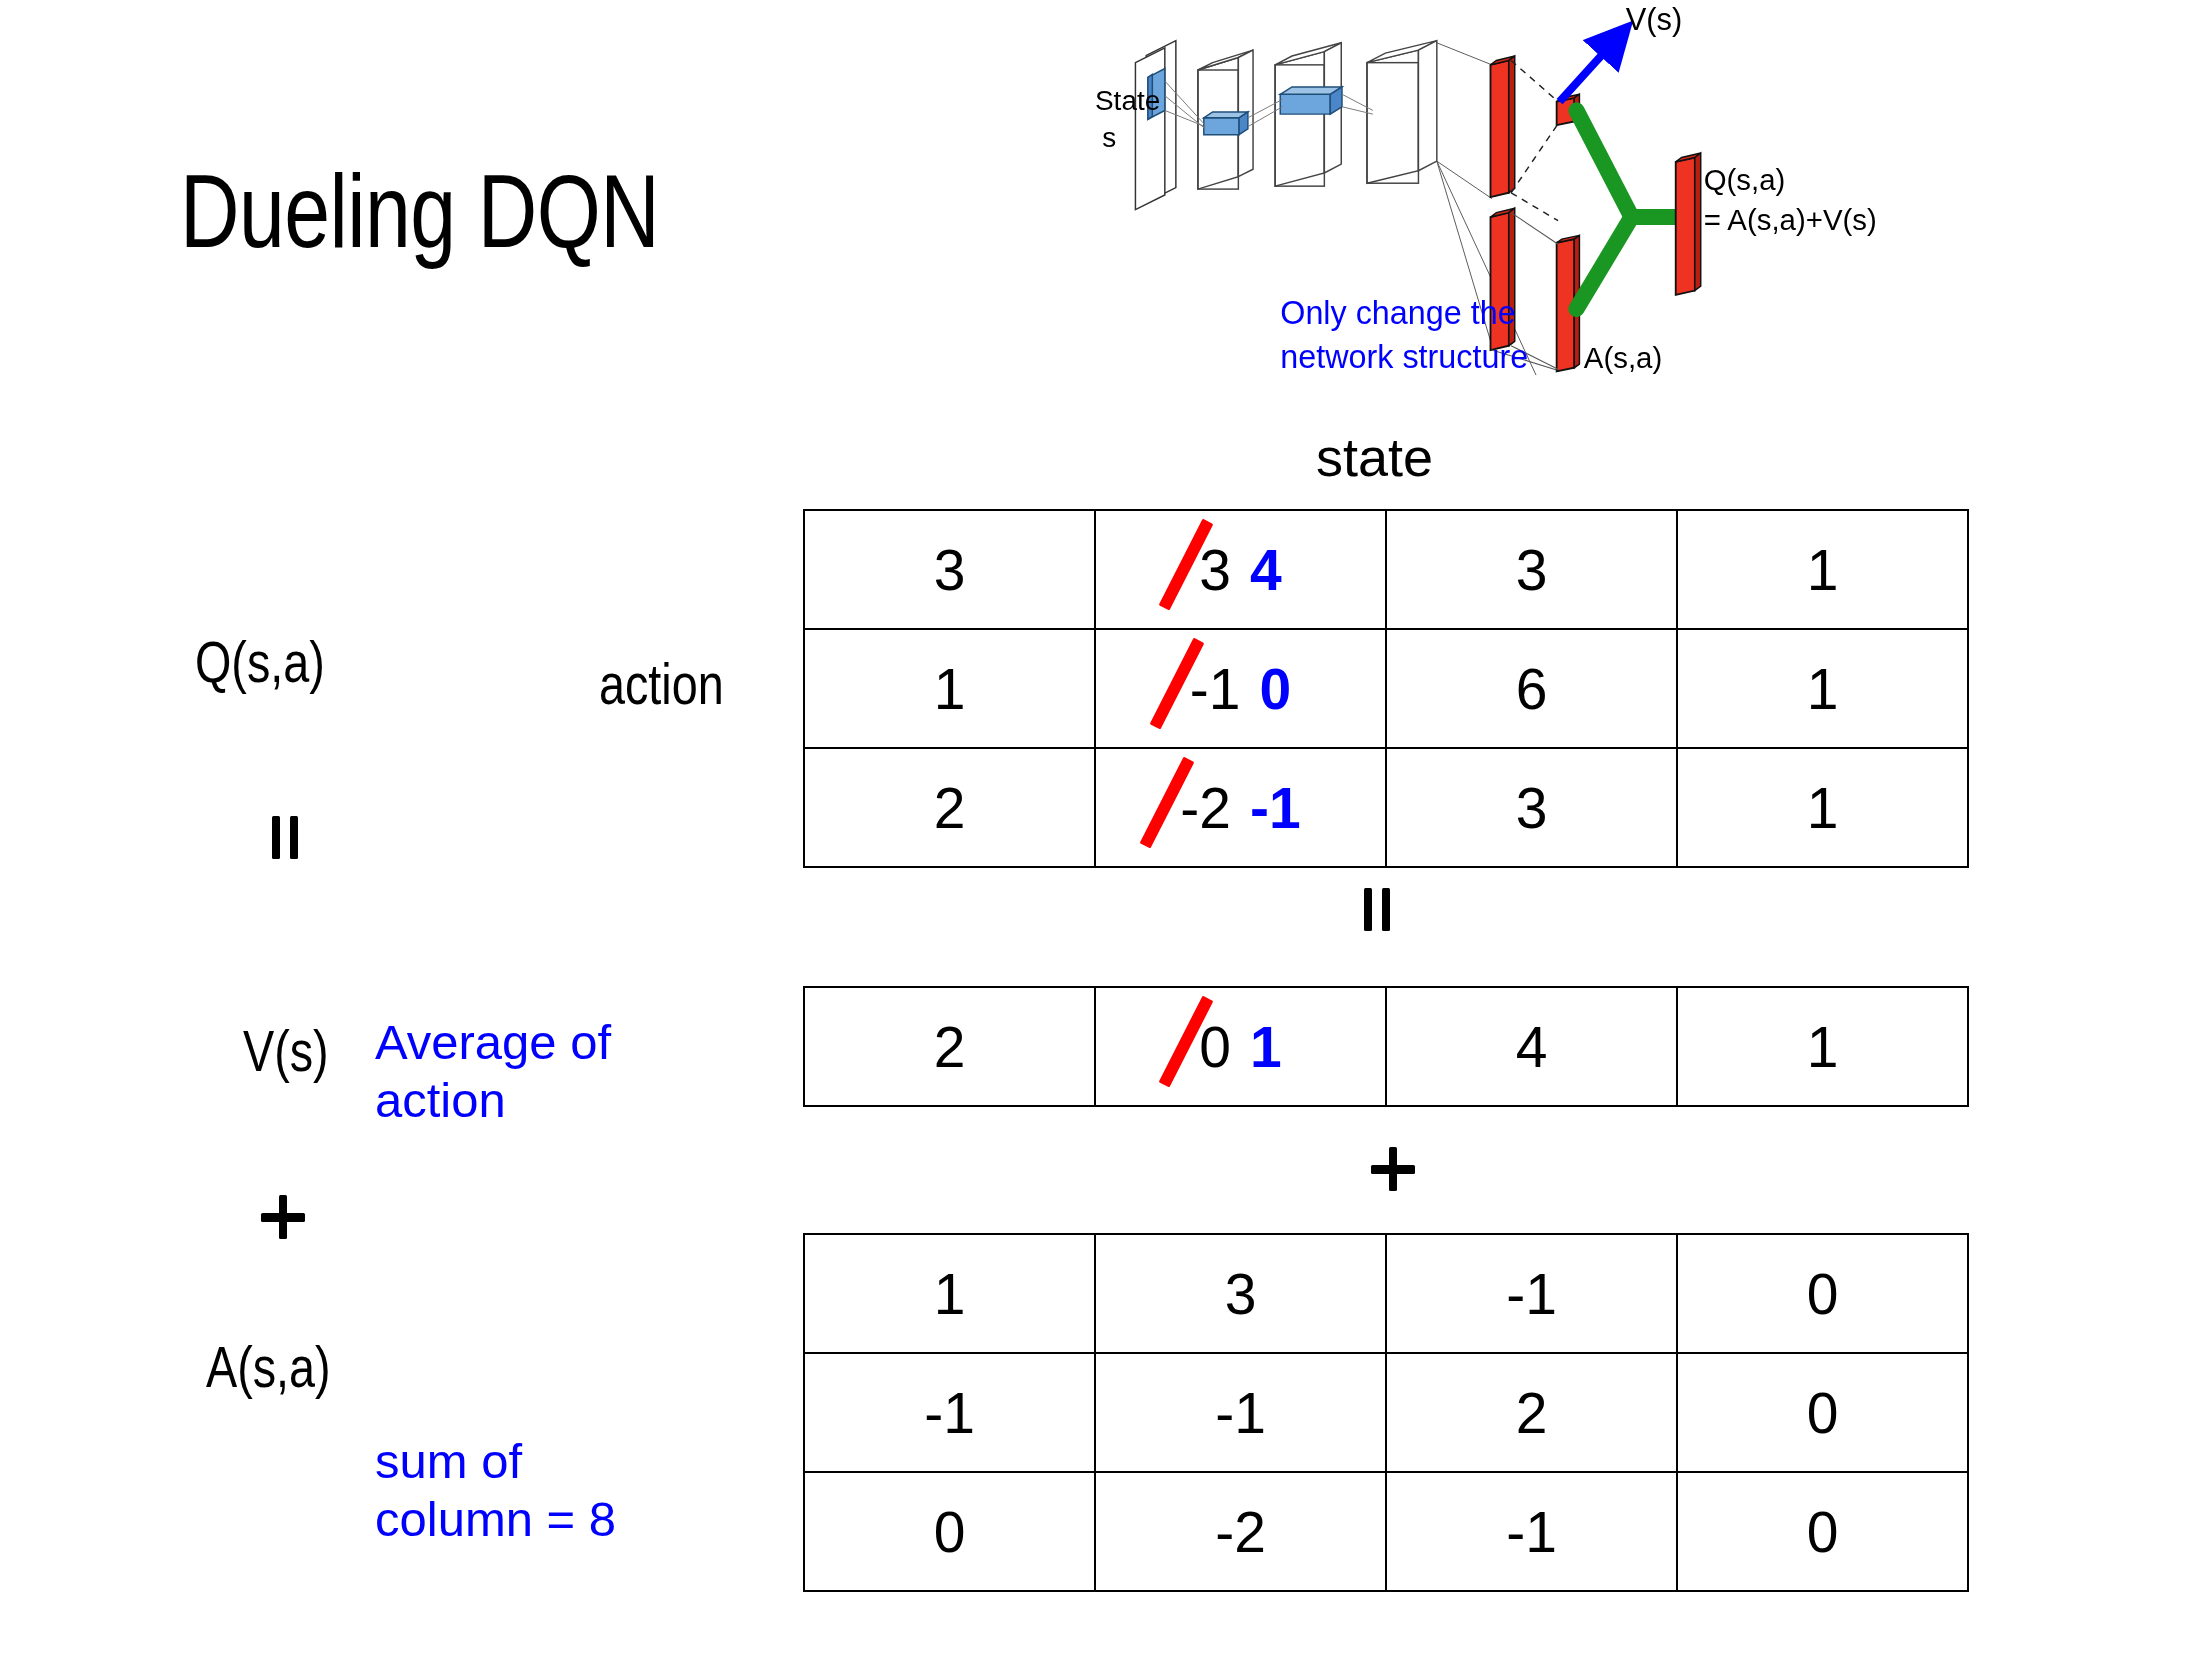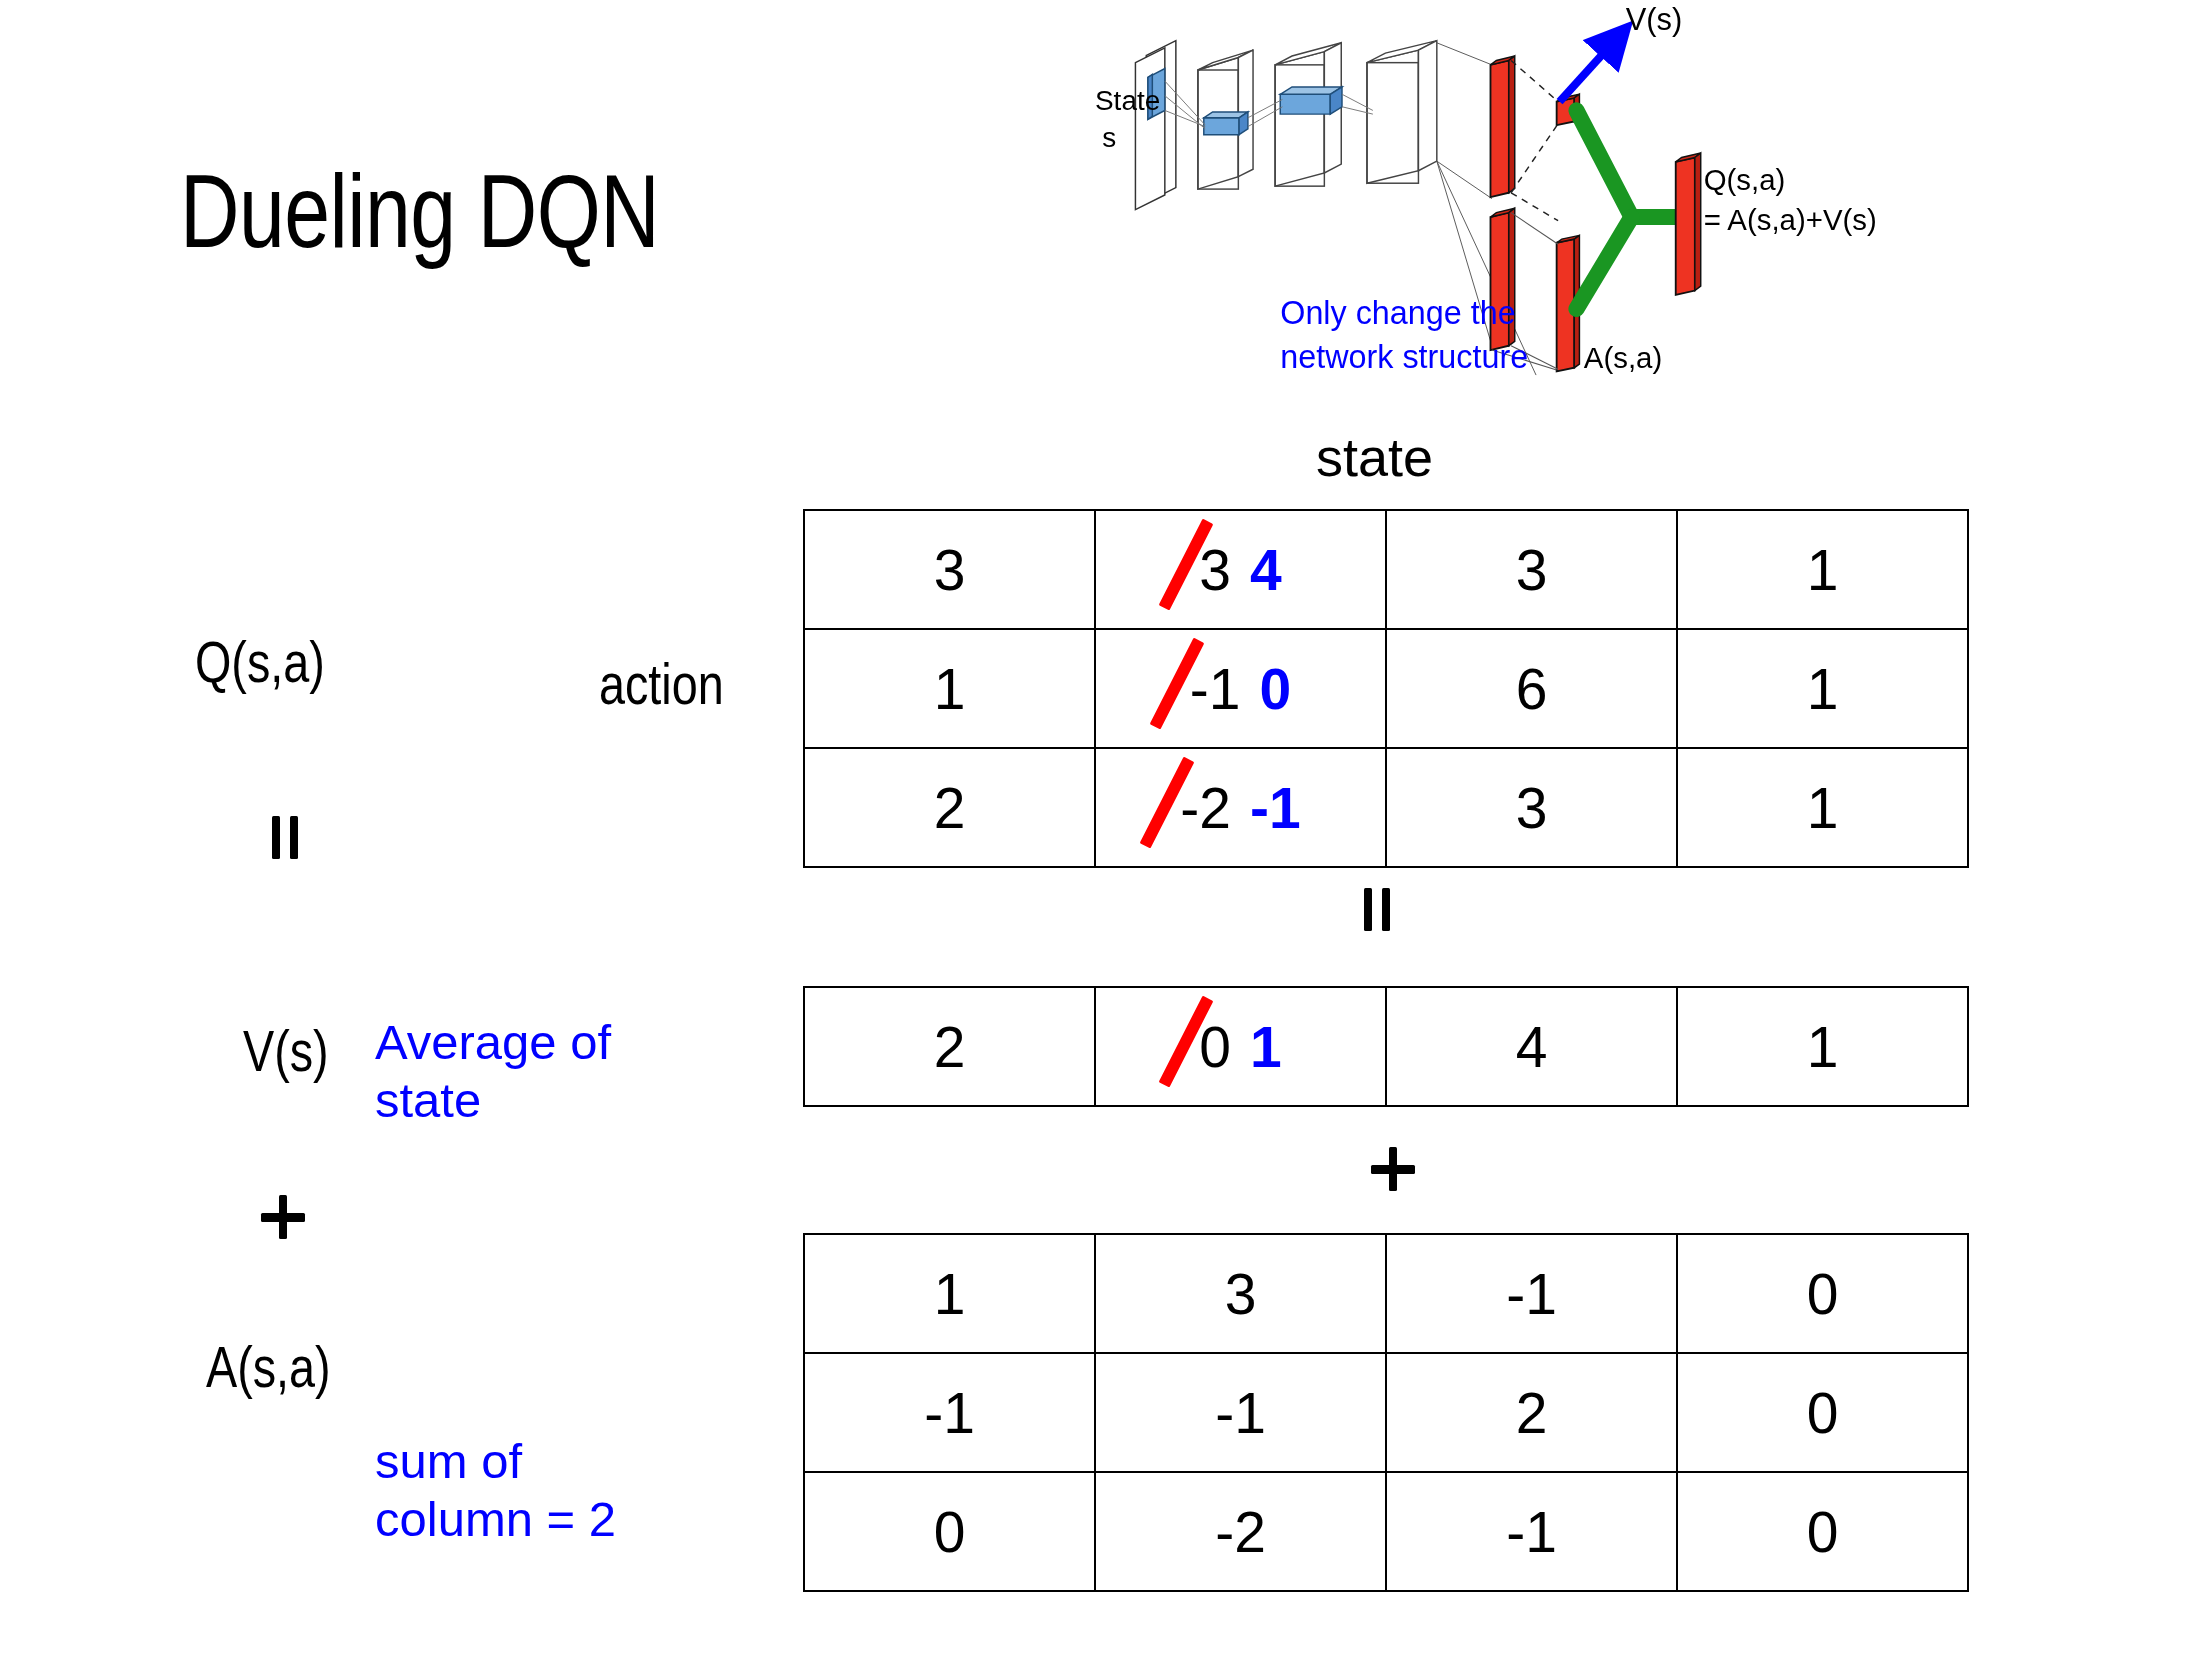--- a/index.html
+++ b/index.html
@@ -206,23 +206,23 @@
 <div class="abs plussym" id="plus-left">
     <i></i>
     <i></i>
   </div>
 <div class="abs plussym" id="plus-mid">
     <i></i>
     <i></i>
   </div>
 
 <div class="abs blue-note" id="note-average">Average of
-state</div>
+action</div>
 <div class="abs blue-note" id="note-sum">sum of
-column = 2</div>
+column = 8</div>
 
 <table class="grid" id="table-q">
     <tbody>
       <tr>
         <td><span>3</span></td>
         <td>
           <div class="cell-edit">
             <span class="old-val">3<span class="slash"></span></span>
             <span class="new-val">4</span>
           </div>

